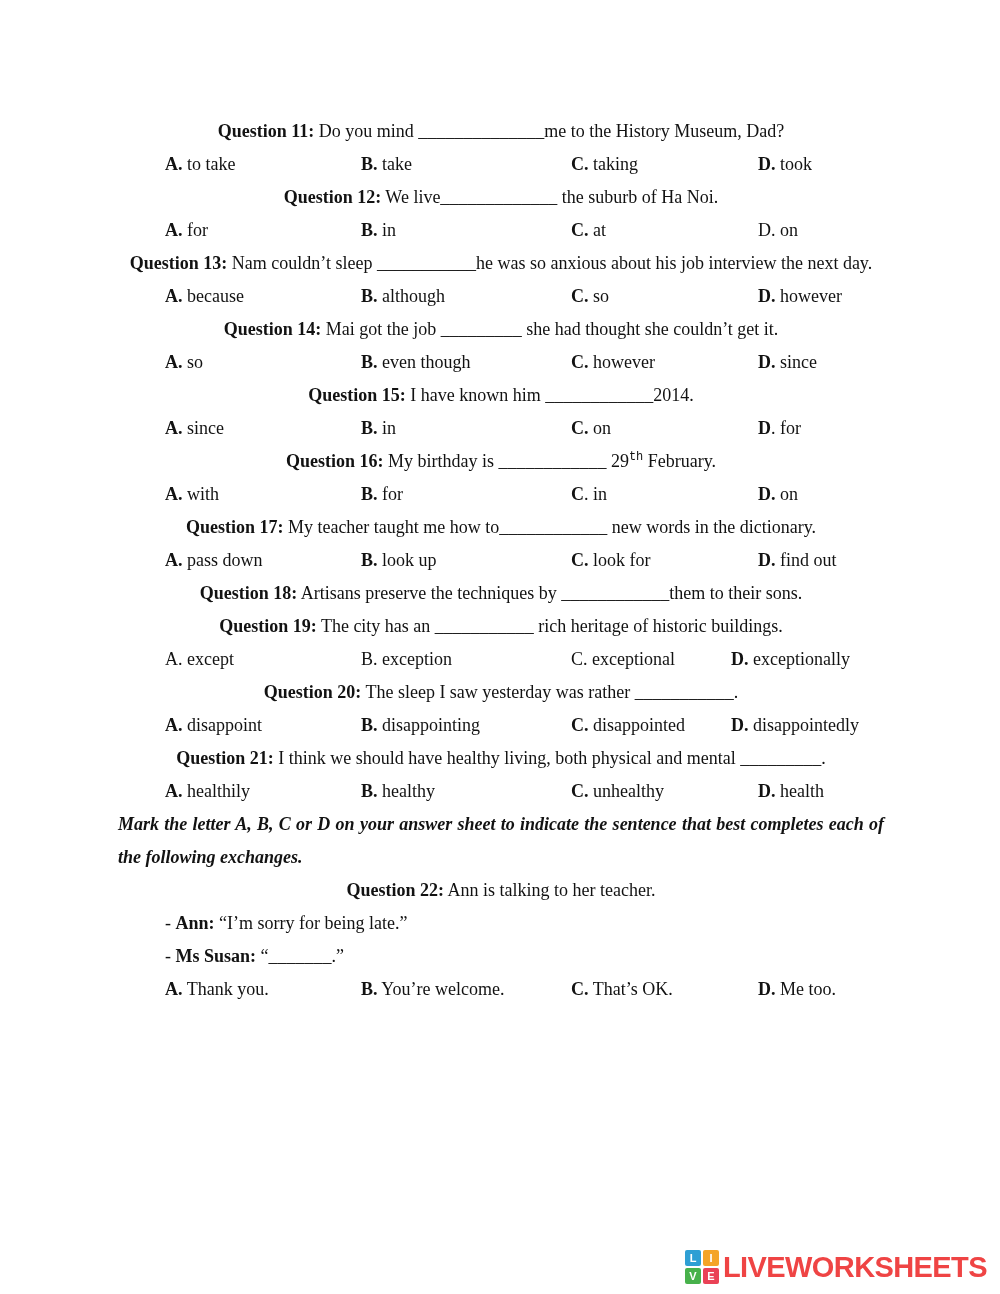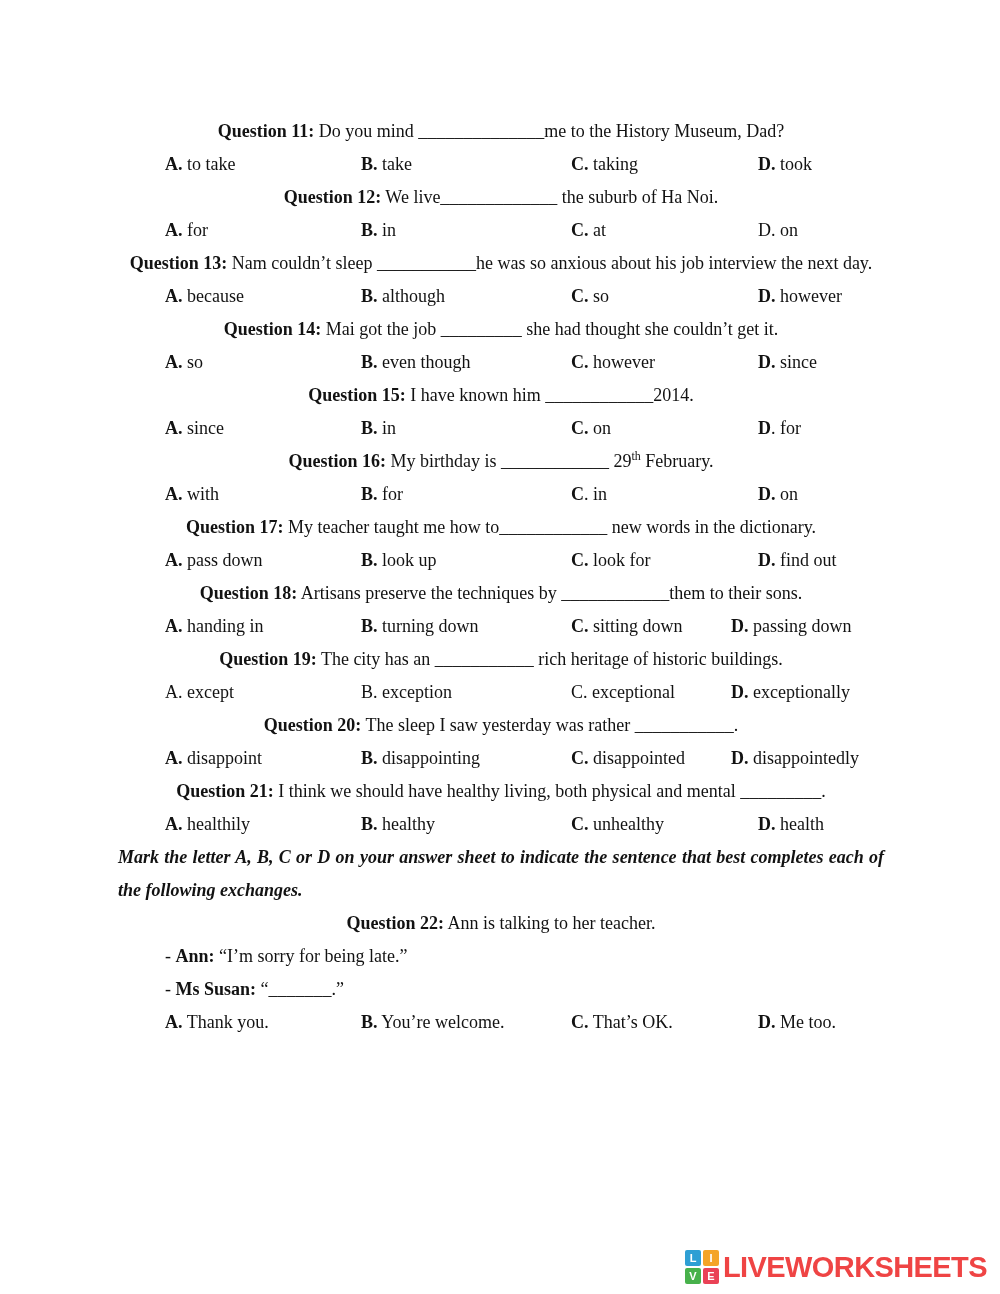--- a/index.html
+++ b/index.html
@@ -10,21 +10,21 @@
   .content{
     position:absolute;left:118px;top:115px;width:766px;
     font-size:18px;line-height:33px;
   }
   .q-line{text-align:center;}
   .q-label{font-weight:bold;}
   .bl{font-weight:bold;}
   .opts{display:grid;grid-template-columns:196px 210px 187px 1fr;margin-left:47px;}
   .opts.tight{grid-template-columns:196px 210px 160px 1fr;}
   .opt{white-space:nowrap;}
-  sup{font-size:12px;line-height:0;vertical-align:super;}
+  sup{font-size:12px;line-height:0;vertical-align:super;font-family:Liberation Mono, monospace;}
   .instruction{font-weight:bold;font-style:italic;text-align:justify;}
   .dialogue{margin-left:47px;}
   .speaker{font-weight:bold;text-align:right;}
   .footer-logo{
     position:absolute;left:685px;top:1250px;display:flex;align-items:center;gap:4px;
     text-decoration:none;cursor:pointer;
   }
   .logo-grid{display:grid;grid-template-columns:16px 16px;grid-template-rows:16px 16px;gap:2px;}
   .logo-sq{
     display:flex;align-items:center;justify-content:center;color:#fff;
@@ -83,26 +83,20 @@
       <span class="opt"><span class="bl">D</span><span class="bl">.</span> on</span>
     </div>
     <div class="q-line"><b class="q-label">Question 17:</b> <span class="q-text">My teacher taught me how to____________ new words in the dictionary.</span></div>
     <div class="opts">
       <span class="opt"><span class="bl">A</span><span class="bl">.</span> pass down</span>
       <span class="opt"><span class="bl">B</span><span class="bl">.</span> look up</span>
       <span class="opt"><span class="bl">C</span><span class="bl">.</span> look for</span>
       <span class="opt"><span class="bl">D</span><span class="bl">.</span> find out</span>
     </div>
     <div class="q-line"><b class="q-label">Question 18:</b> <span class="q-text">Artisans preserve the techniques by ____________them to their sons.</span></div>
-    <div class="opts tight">
-      <span class="opt"><span class="bl">A</span><span class="bl">.</span> handing in</span>
-      <span class="opt"><span class="bl">B</span><span class="bl">.</span> turning down</span>
-      <span class="opt"><span class="bl">C</span><span class="bl">.</span> sitting down</span>
-      <span class="opt"><span class="bl">D</span><span class="bl">.</span> passing down</span>
-    </div>
     <div class="q-line"><b class="q-label">Question 19:</b> <span class="q-text">The city has an  ___________ rich heritage of historic buildings.</span></div>
     <div class="opts tight">
       <span class="opt"><span>A</span><span>.</span> except</span>
       <span class="opt"><span>B</span><span>.</span> exception</span>
       <span class="opt"><span>C</span><span>.</span> exceptional</span>
       <span class="opt"><span class="bl">D</span><span class="bl">.</span> exceptionally</span>
     </div>
     <div class="q-line"><b class="q-label">Question 20:</b> <span class="q-text">The sleep I saw yesterday was rather ___________.</span></div>
     <div class="opts tight">
       <span class="opt"><span class="bl">A</span><span class="bl">.</span> disappoint</span>

